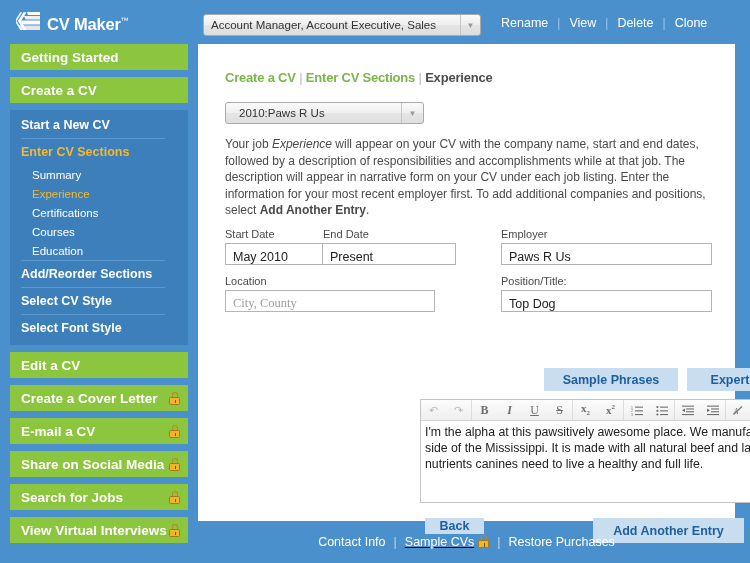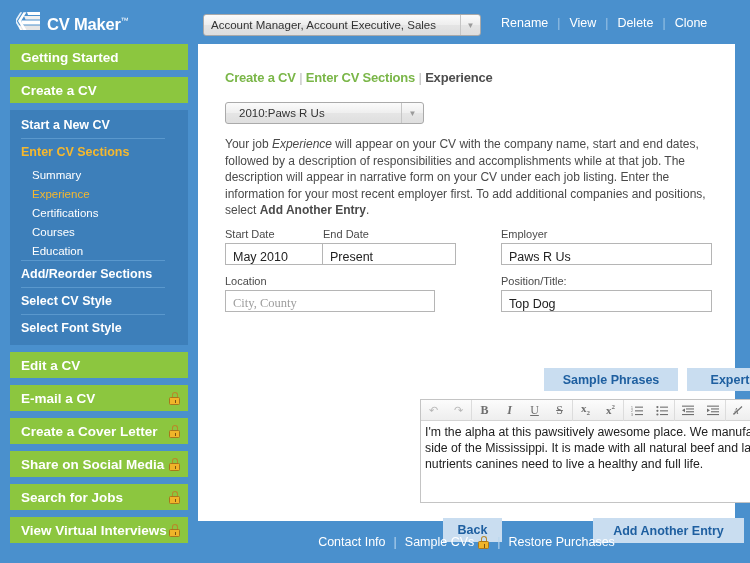--- a/index.html
+++ b/index.html
@@ -202,32 +202,32 @@
   .tbtn u { font-family: "Liberation Serif", serif; font-size: 12px; }
   .tbtn s { font-family: "Liberation Serif", serif; font-size: 12px; }
   .tbtn .sub { font-family: "Liberation Serif", serif; font-size: 11px; font-weight: bold; }
   .tbtn .sub sub, .tbtn .sub sup { font-size: 7px; }
   .editor-body {
     padding: 3px 4px 0 4px;
     font-size: 12.3px; line-height: 16px; color: #222;
     height: 81px; overflow: hidden;
   }
 
-  .btn-back  { position: absolute; left: 245px; top: 474px; width: 59px; height: 24px; }
+  .btn-back  { position: absolute; left: 227px; top: 474px; width: 59px; height: 16px; }
   .btn-add   { position: absolute; left: 395px; top: 474px; width: 151px; height: 25px; }
 
   
   .footer {
     position: absolute; left: 198px; top: 521px; width: 537px; height: 42px;
     display: flex; align-items: center; justify-content: center;
     gap: 0; font-size: 12.5px;
   }
   .footer a { color: #ffffff; text-decoration: none; white-space: nowrap; }
   .footer .sep { color: #b9d6ee; padding: 0 8px; }
-  .footer .linkwrap { display: inline-flex; align-items: flex-end; gap: 4px; }
+  .footer .linkwrap { display: inline-flex; align-items: flex-start; gap: 4px; text-decoration: underline; }
 </style>
 </head>
 <body>
 
 <div id="app">
 
   <div class="topbar">
 
     <div class="logo">
       <svg class="logo-mark" viewBox="0 0 26 22">
@@ -301,28 +301,28 @@
       <div class="divider"></div>
       <div class="row">
         <span>Select Font Style</span>
       </div>
     </div>
 
     <div class="nav-green">
       <span>Edit a CV</span>
     </div>
     <div class="nav-green">
+      <span>Create a Cover Letter</span>
+      <span class="lock">
+          <span class="shackle"></span>
+          <span class="body"></span>
+        </span>
+    </div>
+    <div class="nav-green">
       <span>E-mail a CV</span>
-      <span class="lock">
-          <span class="shackle"></span>
-          <span class="body"></span>
-        </span>
-    </div>
-    <div class="nav-green">
-      <span>Create a Cover Letter</span>
       <span class="lock">
           <span class="shackle"></span>
           <span class="body"></span>
         </span>
     </div>
     <div class="nav-green">
       <span>Share on Social Media</span>
       <span class="lock">
           <span class="shackle"></span>
           <span class="body"></span>

